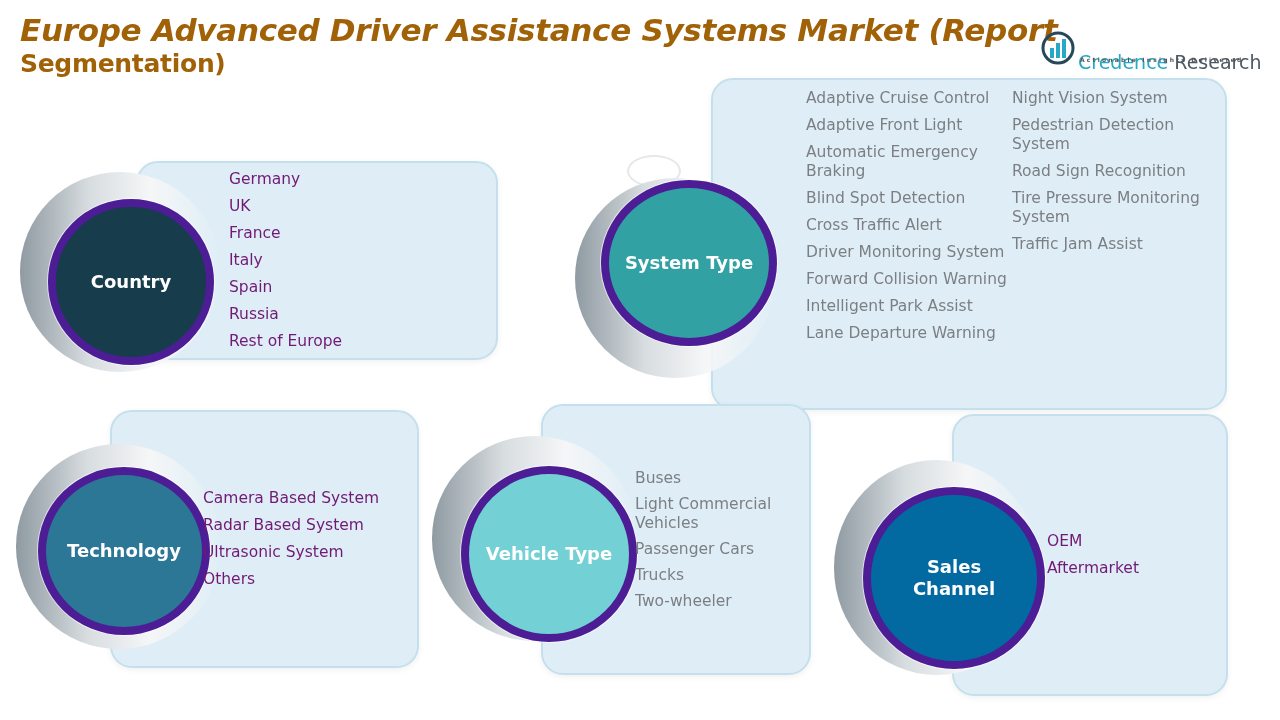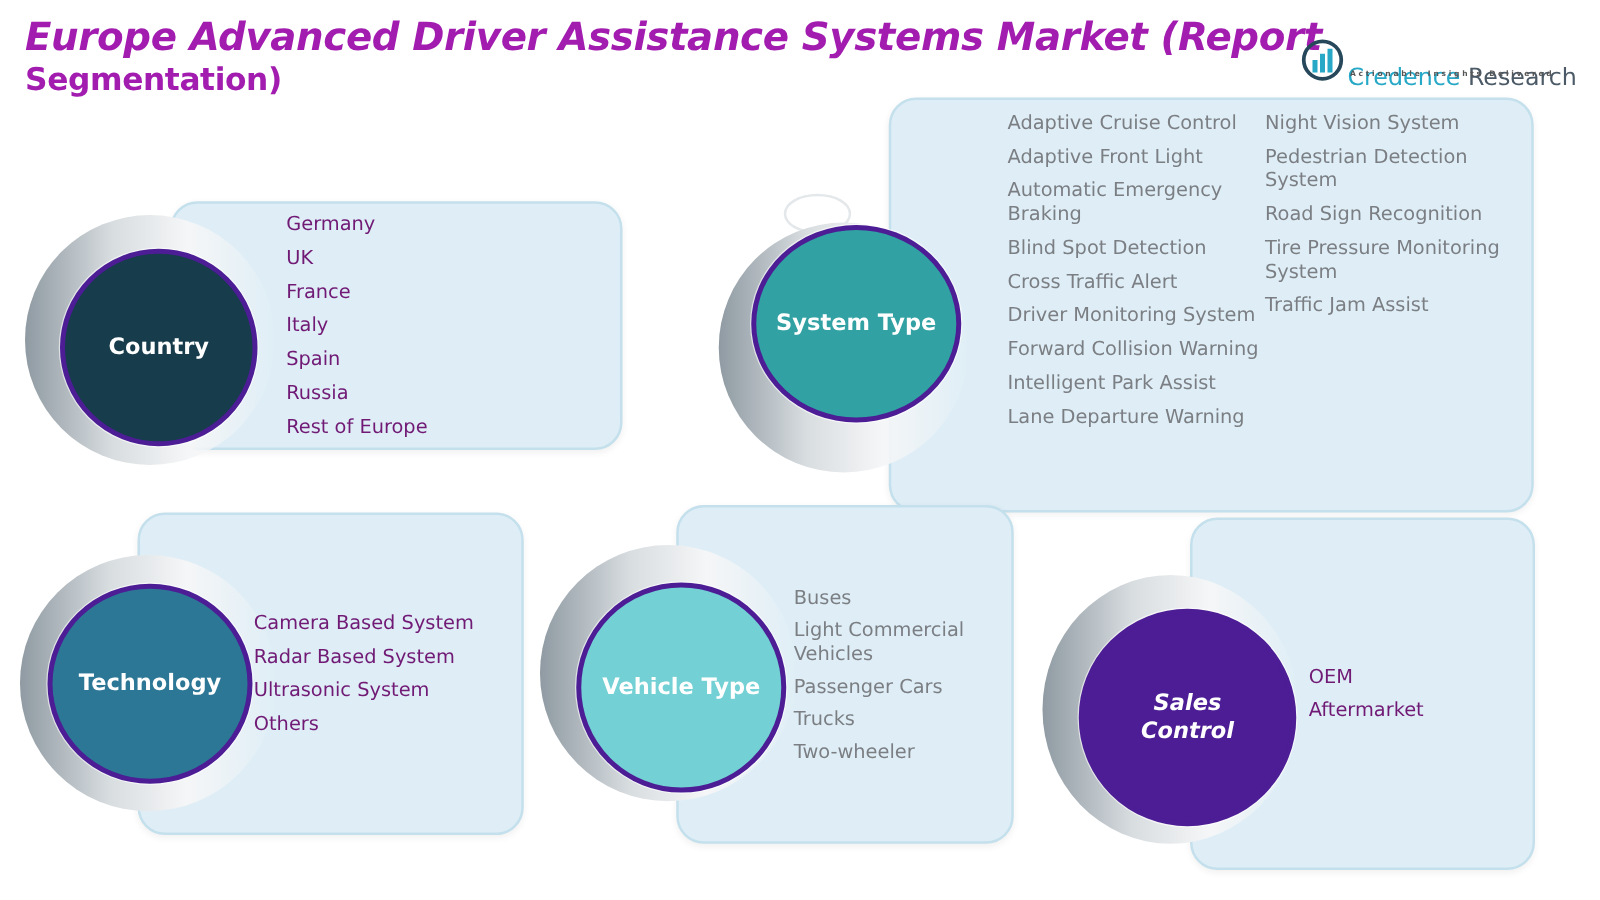--- a/index.html
+++ b/index.html
@@ -1,28 +1,28 @@
 <!DOCTYPE html>
 <html><head>
 <meta charset="utf-8">
 <style>
   html, body { margin:0; padding:0; }
   body { width:1280px; height:720px; position:relative; overflow:hidden; background:#ffffff; font-family:"DejaVu Sans", sans-serif; }
-  .title { position:absolute; left:20px; top:14px; font-family:"DejaVu Sans", sans-serif; font-weight:bold; color:#a21caf; font-size:31px; line-height:1.05; letter-spacing:-0.3px; }
+  .title { position:absolute; left:20px; top:14px; font-family:"DejaVu Sans", sans-serif; font-weight:bold; color:#a16207; font-size:31px; line-height:1.05; letter-spacing:-0.3px; }
   .title .l1 { font-style:italic; display:block; white-space:nowrap; }
   .title .l2 { display:block; font-size:25px; margin-top:4px; }
   .logo { position:absolute; left:1040px; top:30px; width:220px; height:40px; }
   .logo .mark { position:absolute; left:0; top:0; width:36px; height:36px; }
   .logo .name { position:absolute; left:38px; top:21px; font-size:19px; color:#27a8c7; white-space:nowrap; font-family:"DejaVu Sans", sans-serif; }
   .logo .name .r { color:#4b5a66; }
   .logo .tag { position:absolute; left:40px; top:26px; font-size:6px; letter-spacing:2.2px; color:#555; white-space:nowrap; font-weight:bold; }
 
   .box { position:absolute; background:#dfeef6; border:2px solid #c4e0ec; border-radius:22px; box-shadow:0 2px 6px rgba(0,0,0,0.06); }
   .ring { position:absolute; border-radius:50%; background:linear-gradient(90deg,#8f9aa2 0%,#d8dde0 35%,#f5f6f7 65%,rgba(255,255,255,0) 100%); }
-  .circle { position:absolute; border-radius:50%; border:4px solid #4c1d95; display:flex; align-items:center; justify-content:center; text-align:center; color:#ffffff; font-weight:bold; font-size:18px; line-height:1.25; box-shadow:0 0 0 1px rgba(255,255,255,0.6); }
+  .circle { position:absolute; border-radius:50%; border:8px solid #4c1d95; display:flex; align-items:center; justify-content:center; text-align:center; color:#ffffff; font-weight:bold; font-size:18px; line-height:1.25; box-shadow:0 0 0 1px rgba(255,255,255,0.6); }
   .items { position:absolute; color:#701a75; font-size:15.5px; line-height:27px; }
   .items div { white-space:nowrap; }
   .col { position:absolute; color:#7b7f84; font-size:15.5px; }
   .col div { line-height:19px; margin-bottom:8px; }
   .ghost { position:absolute; border:2px solid #e4e8ea; border-radius:50%; }
 </style>
 </head>
 <body>
 
 <div class="title">
@@ -102,19 +102,19 @@
 <div class="col" style="left:635px;top:469px;width:150px;">
   <div style="margin-bottom:7px;">Buses</div>
   <div style="margin-bottom:7px;">Light Commercial Vehicles</div>
   <div style="margin-bottom:7px;">Passenger Cars</div>
   <div style="margin-bottom:7px;">Trucks</div>
   <div>Two-wheeler</div>
 </div>
 
 <div class="box" style="left:952px;top:414px;width:272px;height:278px;"></div>
 <div class="ring" style="left:834px;top:460px;width:205px;height:215px;"></div>
-<div class="circle" style="left:863px;top:487px;width:166px;height:166px;background:#4c1d95;font-style:italic;">
-  <span><span>Sales</span><br><span>Control</span></span>
+<div class="circle" style="left:863px;top:487px;width:166px;height:166px;background:#0369a1;">
+  <span><span>Sales</span><br><span>Channel</span></span>
 </div>
 <div class="items" style="left:1047px;top:528px;">
   <div>OEM</div>
   <div>Aftermarket</div>
 </div>
 
 </body></html>

